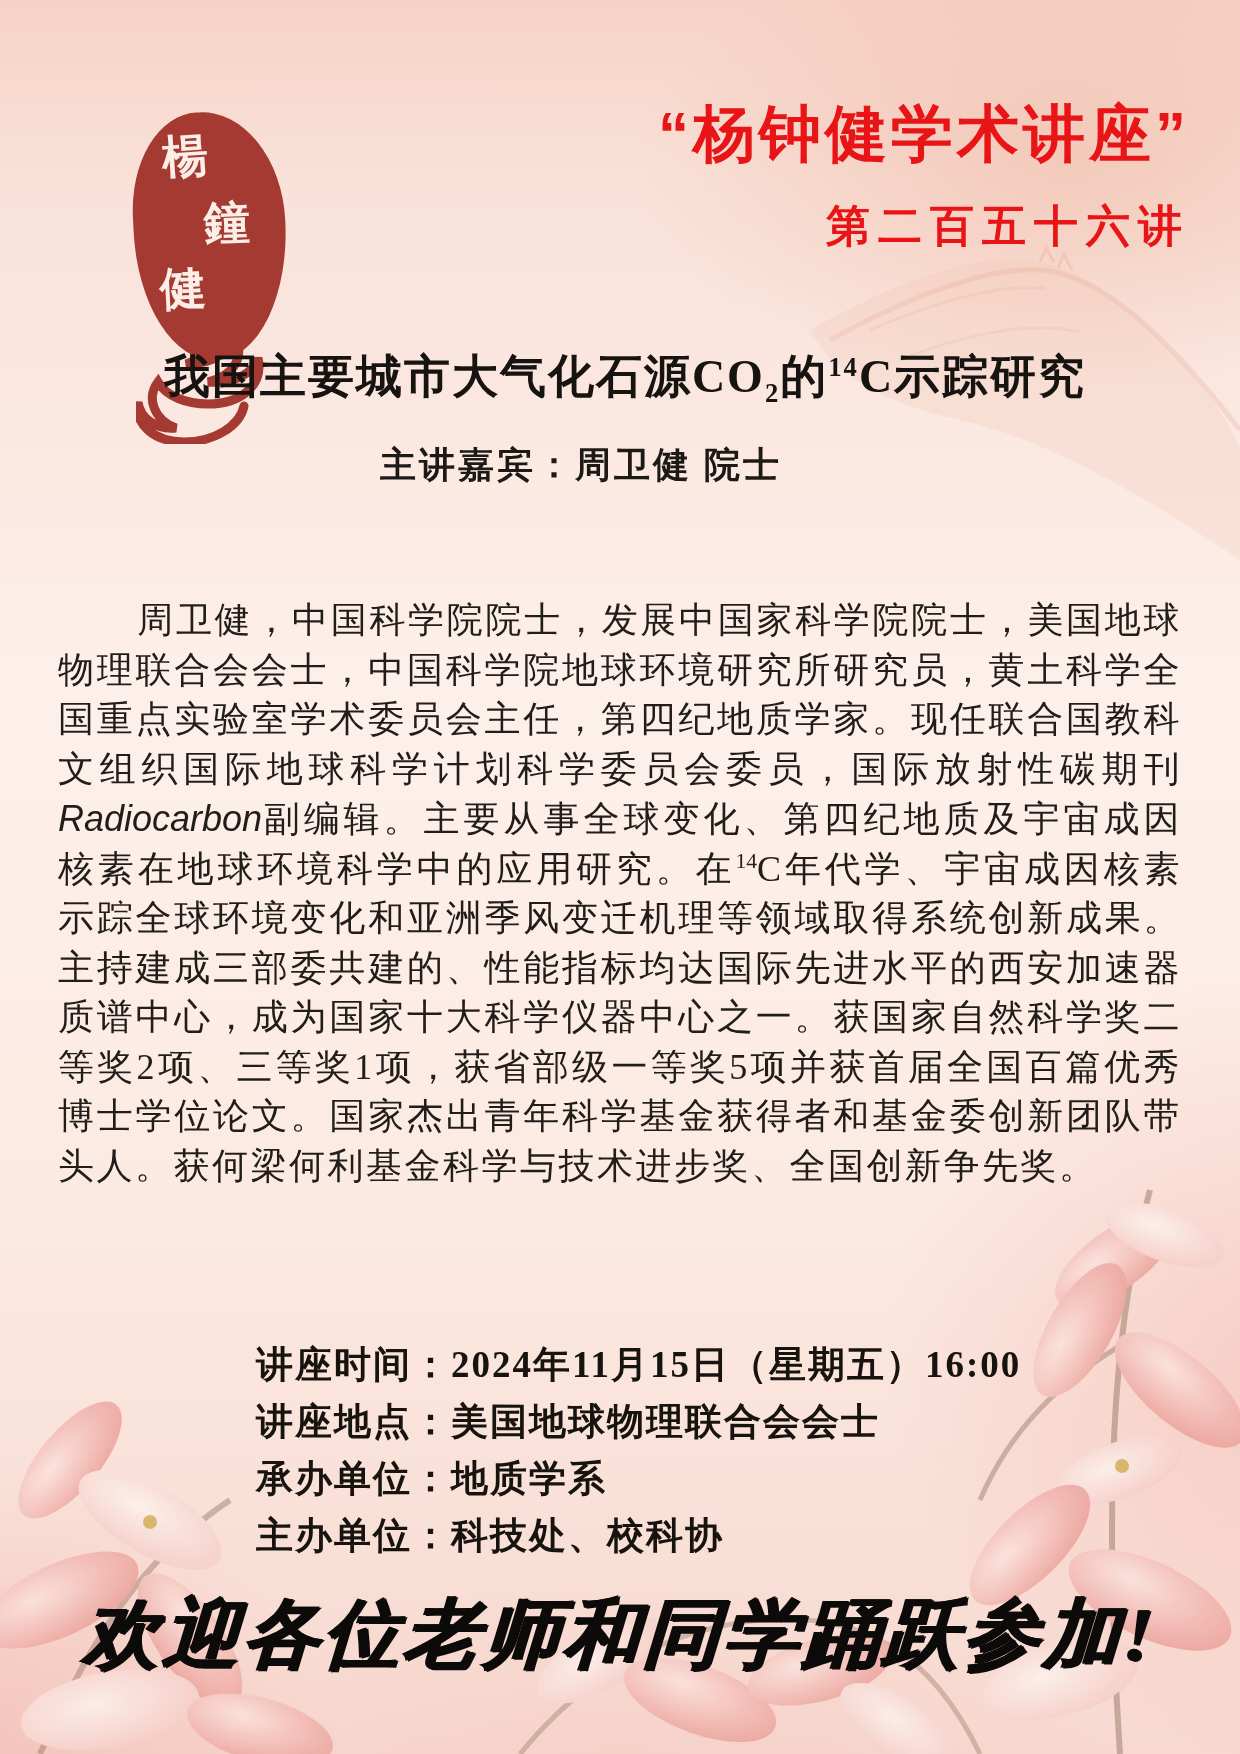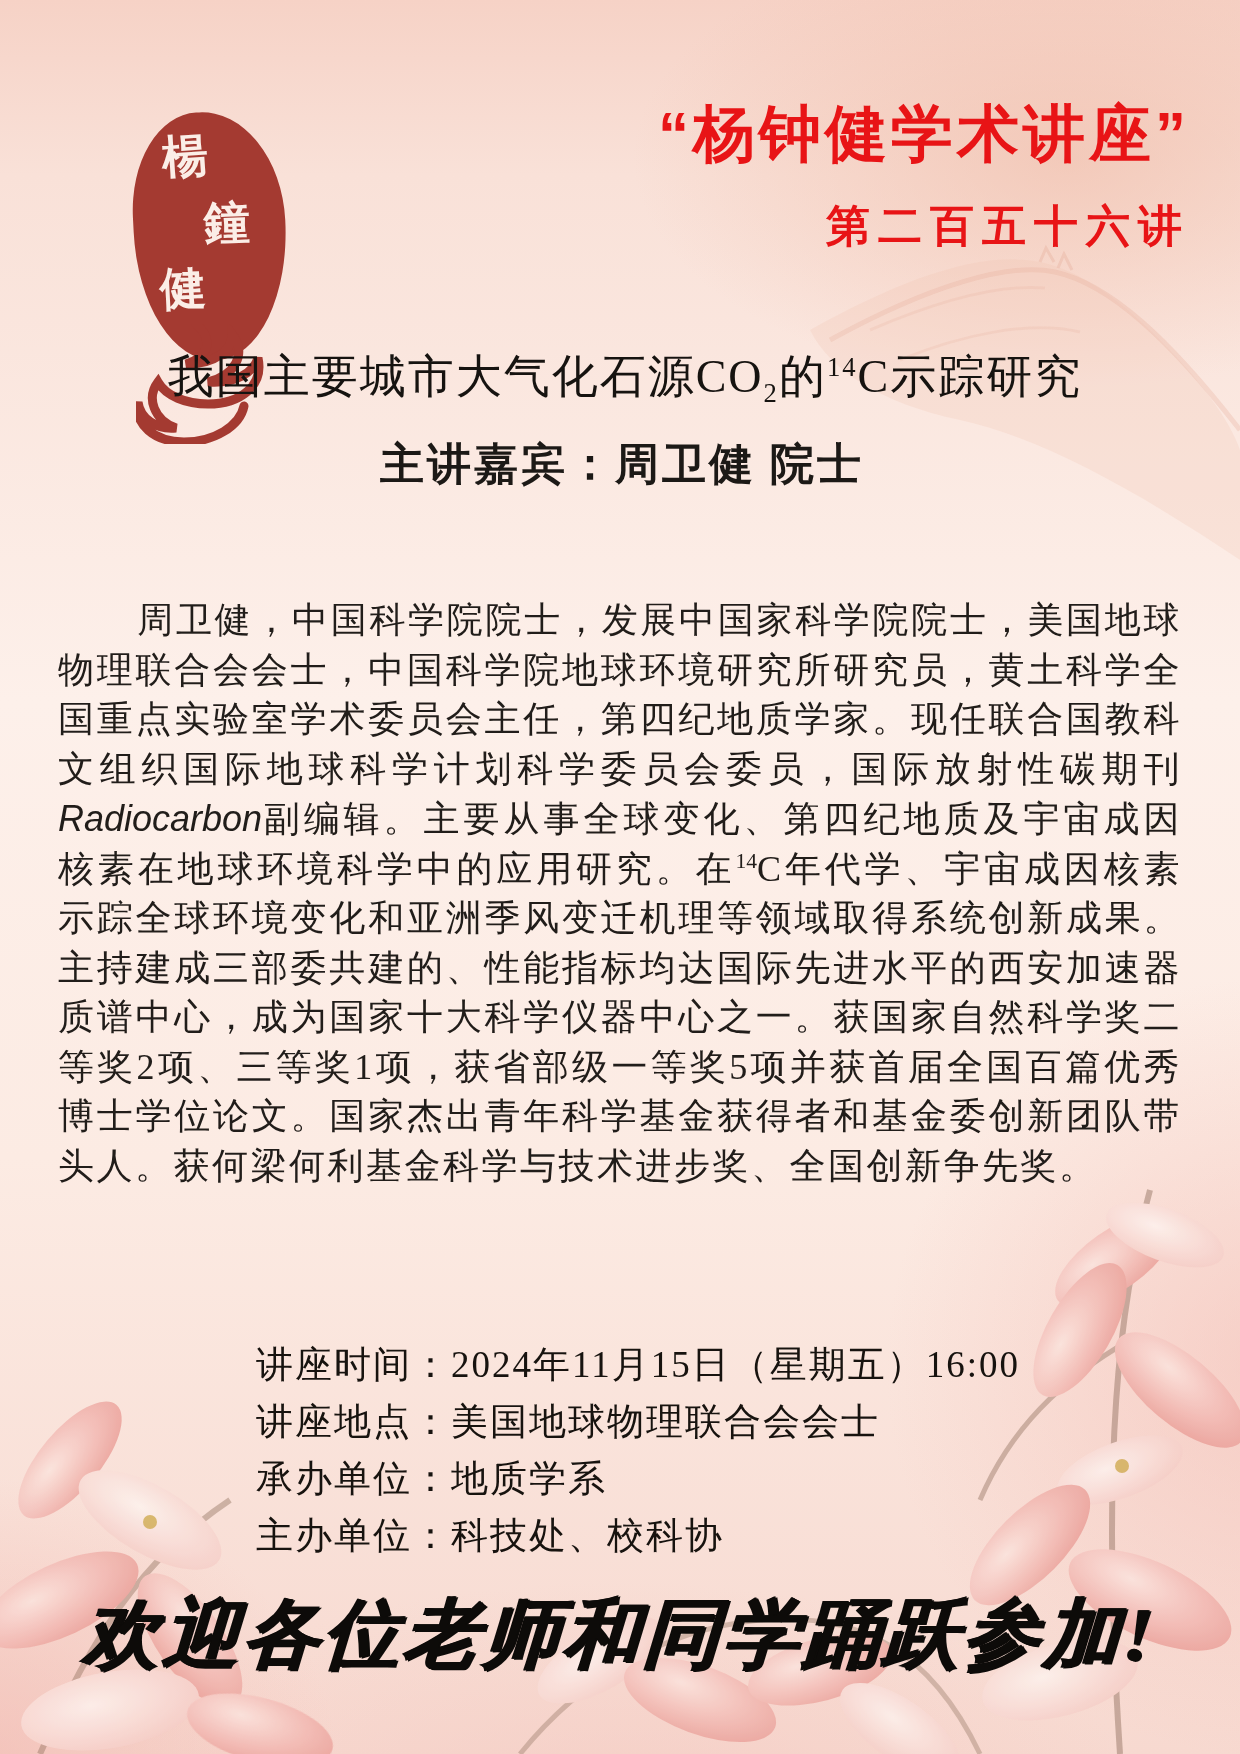--- a/index.html
+++ b/index.html
@@ -31,37 +31,37 @@
   .seal-tail{position:absolute;left:10px;top:216px;}
 
   
   .title-block{position:absolute;left:160px;top:88px;width:1030px;text-align:right;
     font-family:"Liberation Sans", sans-serif;font-weight:bold;color:#e81416;}
   .title-line1{font-size:62px;letter-spacing:4px;line-height:92px;}
   .title-line2{font-size:44px;letter-spacing:8px;line-height:92px;}
 
   
   .lecture-title{position:absolute;left:40px;top:346px;width:1170px;text-align:center;
-    font-size:46px;font-weight:normal;color:#161310;letter-spacing:2px;}
+    font-size:46px;font-weight:bold;color:#161310;letter-spacing:2px;}
   .lecture-title sub{font-size:58%;line-height:0;}
   .lecture-title sup{font-size:58%;line-height:0;}
 
   
-  .speakers{position:absolute;left:380px;top:440px;font-size:44px;font-weight:600;color:#1c1916;}
+  .speakers{position:absolute;left:380px;top:440px;font-size:36px;font-weight:600;color:#1c1916;}
   .speakers .row{line-height:50px;letter-spacing:3px;}
 
   
   .bio{position:absolute;left:58px;top:560px;width:1124px;
     font-size:36px;line-height:49.5px;letter-spacing:2.5px;color:#211d1a;
     text-align:justify;text-indent:2.2em;}
   .bio i{font-family:Liberation Sans, sans-serif;letter-spacing:0;}
   .bio sup{font-size:60%;line-height:0;letter-spacing:0;}
 
   
-  .info{position:absolute;left:256px;top:1336px;font-size:37px;font-weight:normal;color:#17130f;}
+  .info{position:absolute;left:256px;top:1336px;font-size:37px;font-weight:bold;color:#17130f;}
   .info .row{line-height:57px;letter-spacing:2px;}
   .info .val{letter-spacing:2px;}
 
   
   .footer-call{position:absolute;left:0;top:1584px;width:1240px;text-align:center;
     font-size:76px;font-weight:bold;font-style:italic;color:#0d0b09;
     letter-spacing:4px;transform:skewX(-3deg);
     text-shadow:2px 1px 0 #0d0b09, -1px 0 0 #0d0b09;}
 </style>
 </head>

